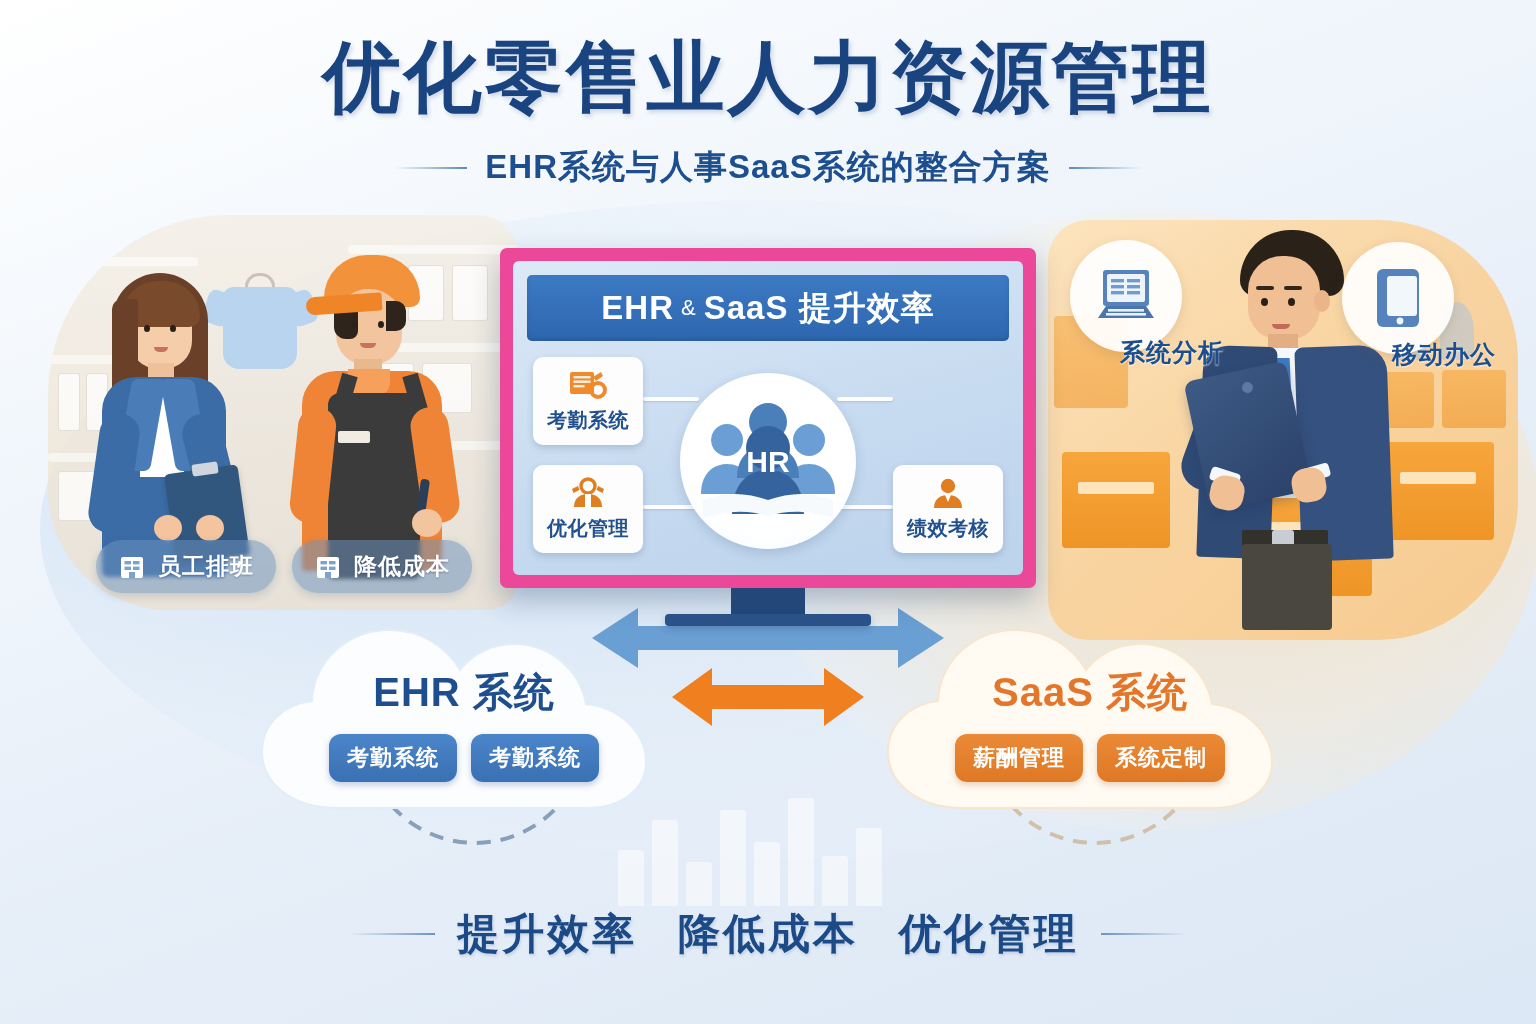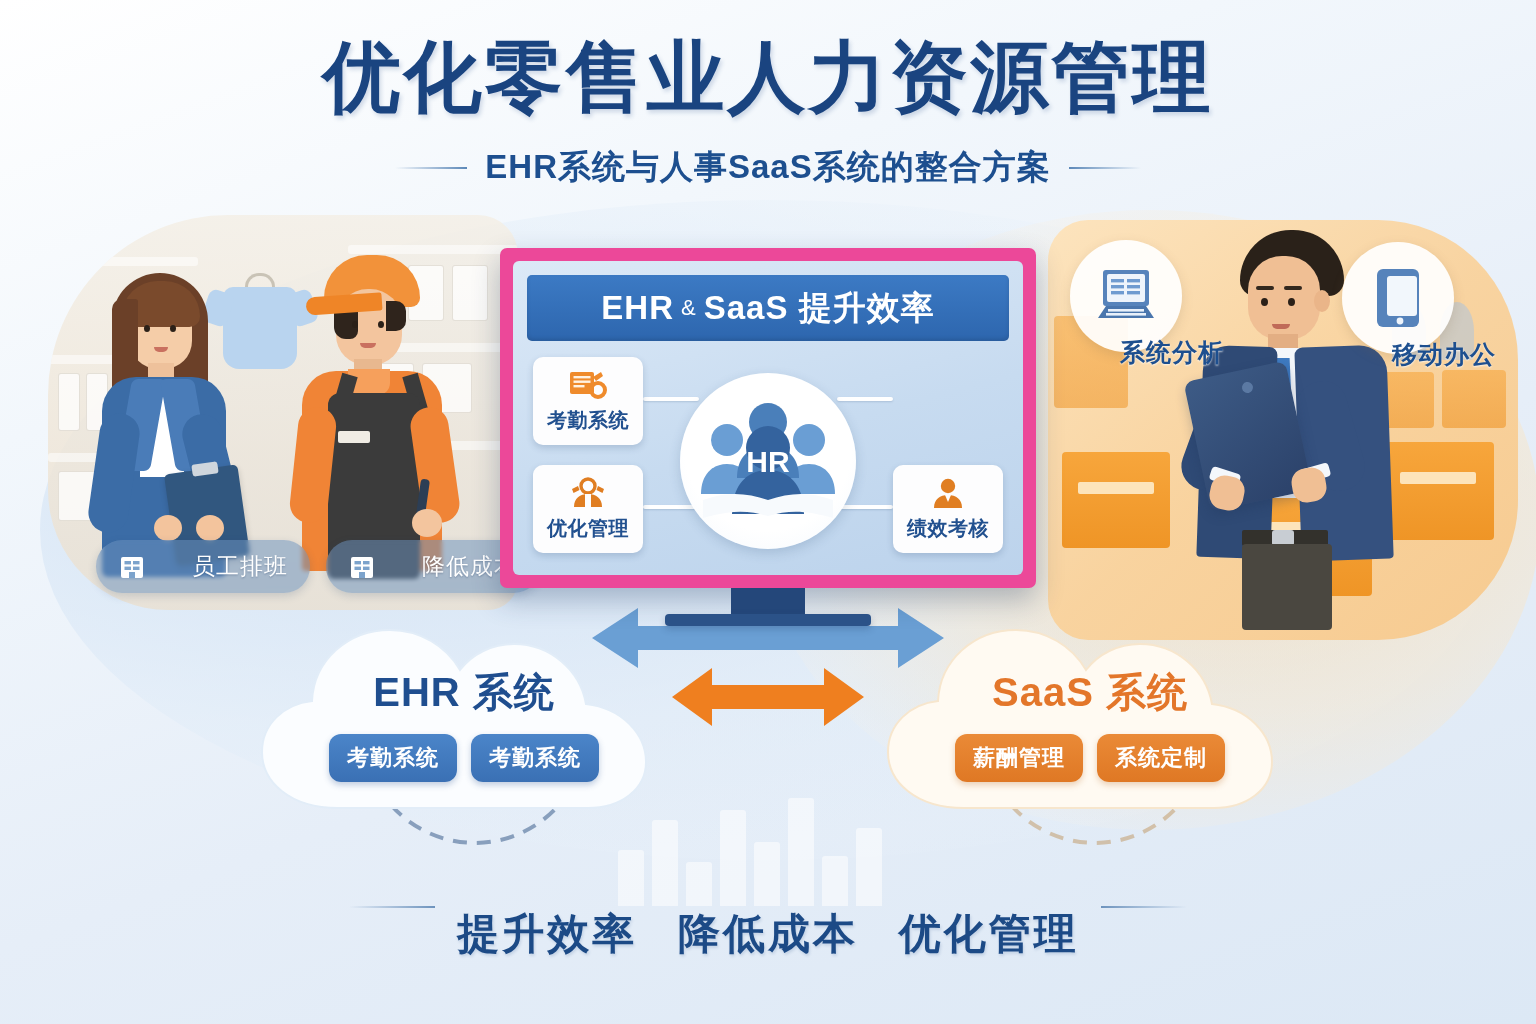--- a/index.html
+++ b/index.html
@@ -92,22 +92,22 @@
 
   
   .left-badges { position: absolute; left: 96px; top: 540px; display: flex; gap: 16px; z-index: 12; }
   .badge {
     display: flex; align-items: center; gap: 12px;
     padding: 11px 22px; border-radius: 26px;
     background: rgba(108,146,190,0.52);
     backdrop-filter: blur(2px);
     box-shadow: 0 3px 8px rgba(40,70,110,0.18);
   }
-  .badge-label { color: #ffffff; font-size: 23px; font-weight: normal; letter-spacing: 1px; white-space: nowrap;
-    text-shadow: 0 1px 2px rgba(20,50,90,0.35); margin-left: 34px; }
+  .badge-label { color: #ffffff; font-size: 23px; font-weight: bold; letter-spacing: 1px; white-space: nowrap;
+    text-shadow: 0 1px 2px rgba(20,50,90,0.35); }
   .store-icon { width: 28px; height: 28px; display: block; flex: 0 0 28px; }
 
   
   .right-scene { position: absolute; left: 1048px; top: 220px; width: 470px; height: 420px; z-index: 6; overflow: hidden; border-radius: 40px 140px 140px 40px; }
   .warm-bg { position: absolute; inset: 0; background: linear-gradient(135deg, #fcdfb4 0%, #f8cf97 45%, #f6c versicht 100%); }
   .warm-bg { background: linear-gradient(140deg, #fde3bb 0%, #f9d29c 50%, #f7c98c 100%); opacity: 0.95; }
   .crate { position: absolute; background: linear-gradient(180deg, #f7a63c 0%, #ef9526 100%); border-radius: 4px; }
   .crate-line { position: absolute; background: rgba(255,245,220,0.8); border-radius: 2px; }
   .ghost-person { position: absolute; background: rgba(175,196,220,0.55); border-radius: 50% 50% 4px 4px; }
 
@@ -219,21 +219,21 @@
   .pill.blue { background: linear-gradient(180deg,#4b85c9 0%, #3a70b4 100%); box-shadow: 0 3px 6px rgba(40,80,140,0.28); }
   .pill.orange { background: linear-gradient(180deg,#ea8a37 0%, #df7824 100%); box-shadow: 0 3px 6px rgba(180,100,30,0.28); }
 
   .dashed-arc { position: absolute; z-index: 10; }
   .arc-l { left: 360px; top: 760px; }
   .arc-r { left: 980px; top: 760px; }
 
   .bar-deco { position: absolute; bottom: 118px; z-index: 4; background: rgba(255,255,255,0.55); border-radius: 3px 3px 0 0; }
 
   
-  .footer { position: absolute; bottom: 62px; left: 0; width: 1536px; display: flex; align-items: flex-start; justify-content: center; gap: 22px; z-index: 30; }
+  .footer { position: absolute; bottom: 62px; left: 0; width: 1536px; display: flex; align-items: center; justify-content: center; gap: 22px; z-index: 30; }
   .foot-rule { width: 86px; height: 2px; background: linear-gradient(90deg, rgba(42,90,150,0) 0%, #6d93bd 100%); }
   .foot-rule.right { background: linear-gradient(90deg, #6d93bd 0%, rgba(42,90,150,0) 100%); }
   .tagline { font-size: 42px; font-weight: bold; color: #1c4a86; letter-spacing: 3px; white-space: nowrap;
     text-shadow: 1px 2px 3px rgba(26,68,128,0.16); }
   .tag-item + .tag-item { margin-left: 26px; }
 </style>
 </head>
 <body>
 
 <div class="scene-ellipse"></div>

